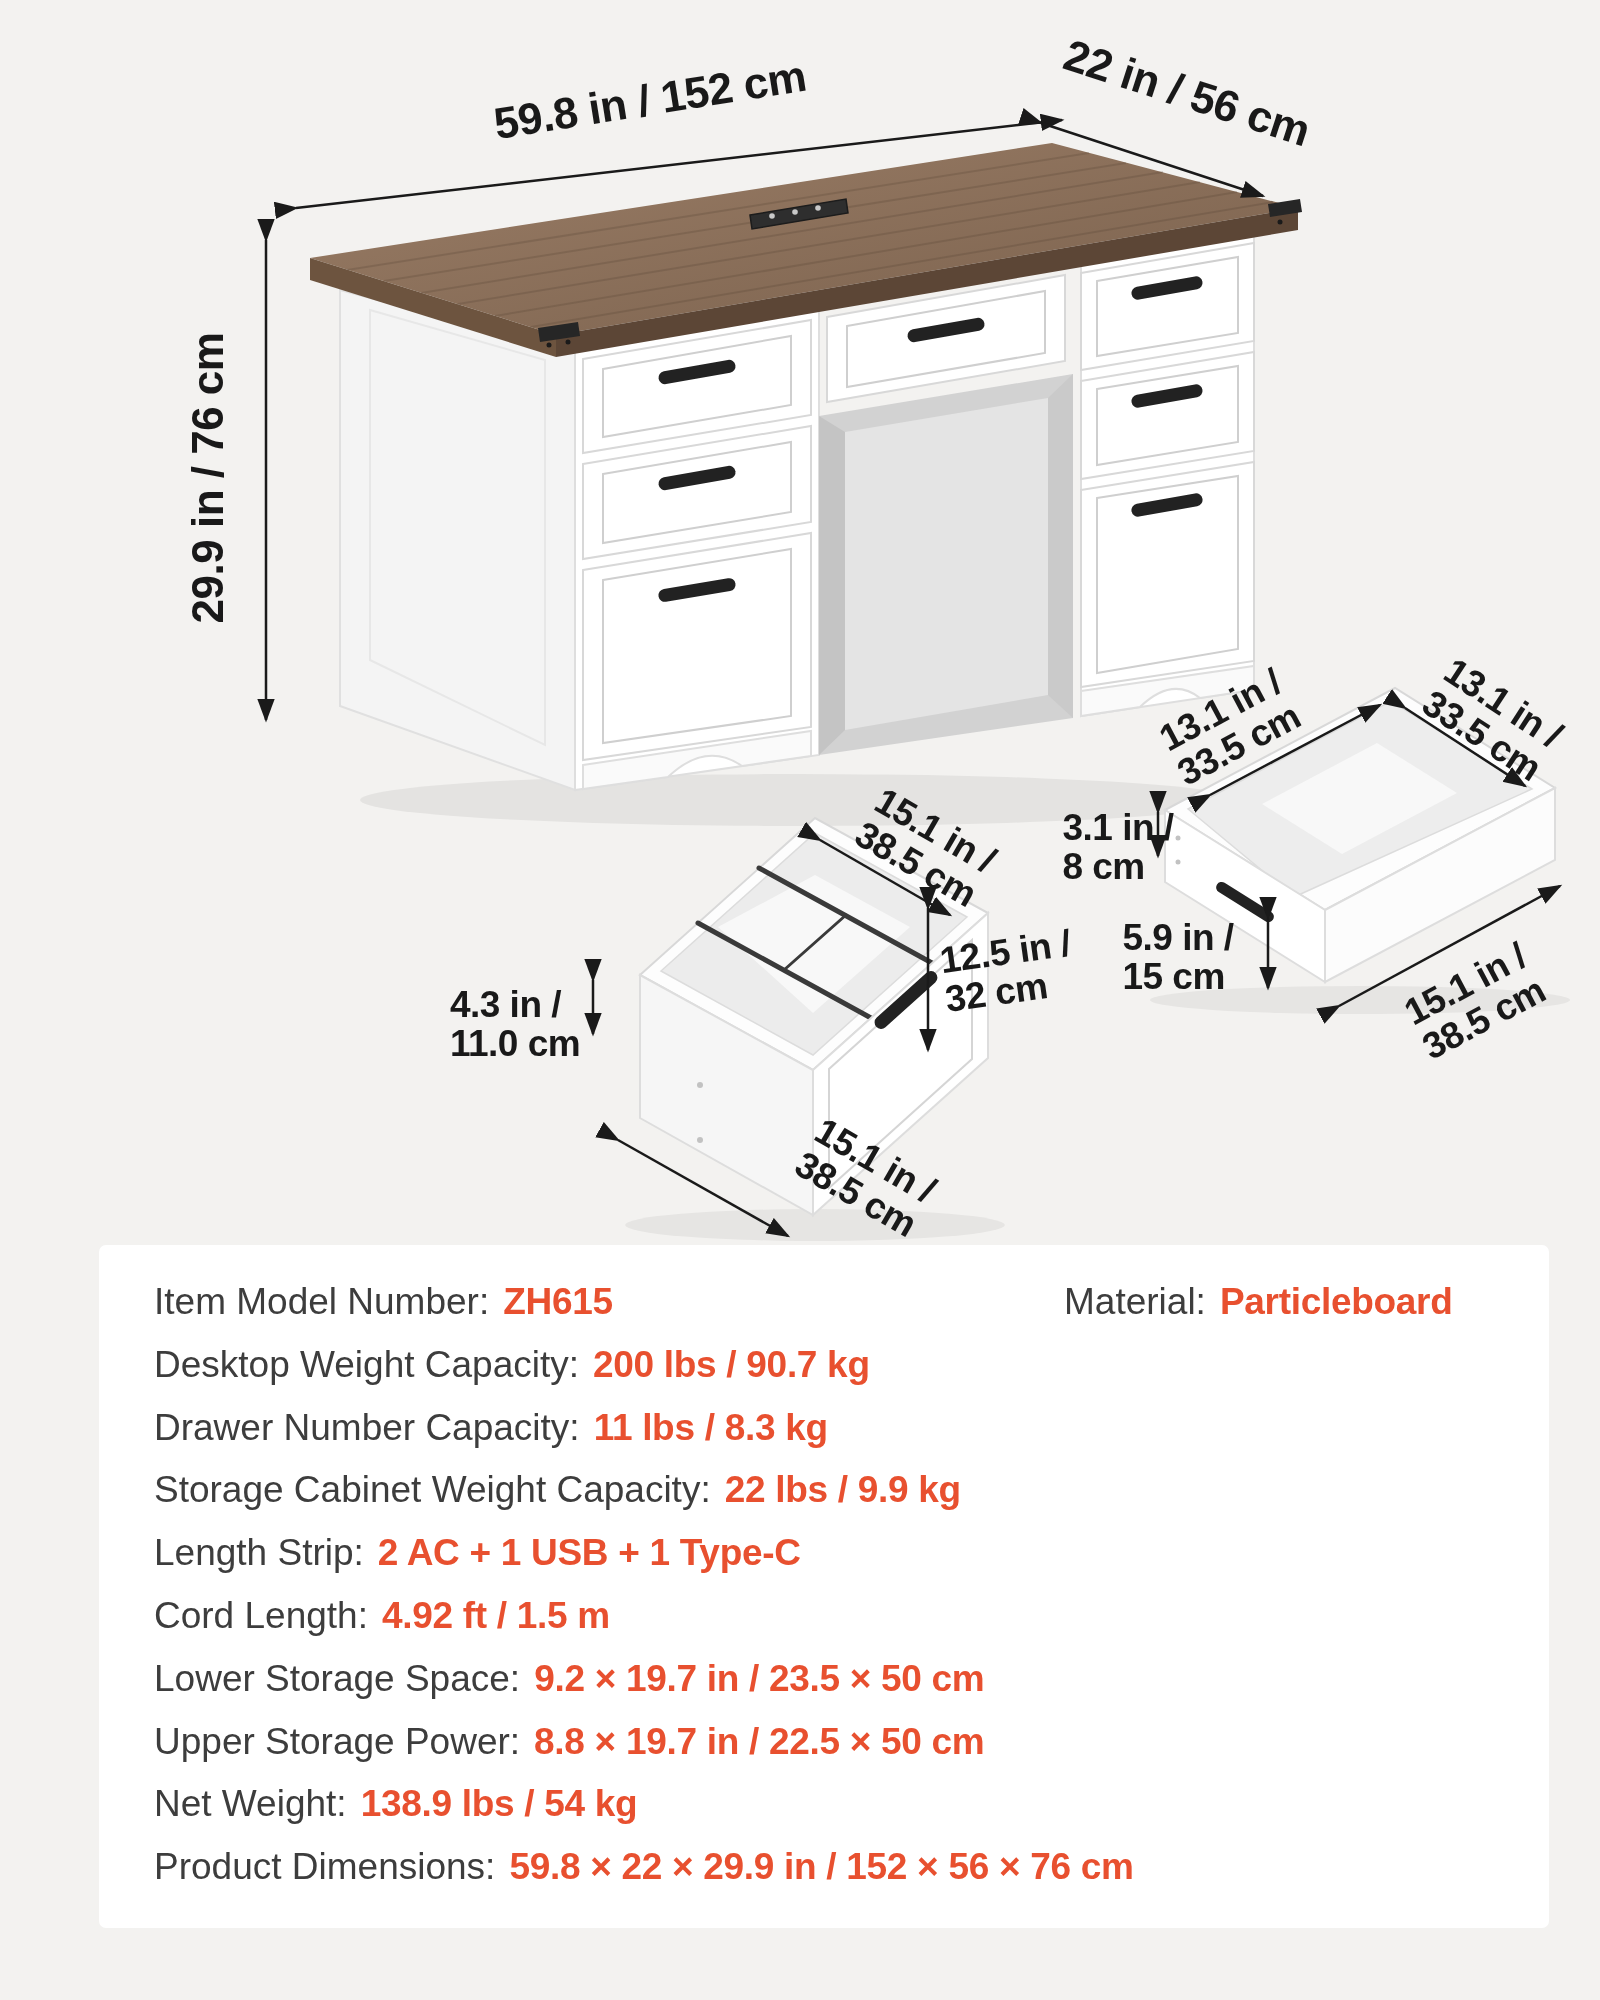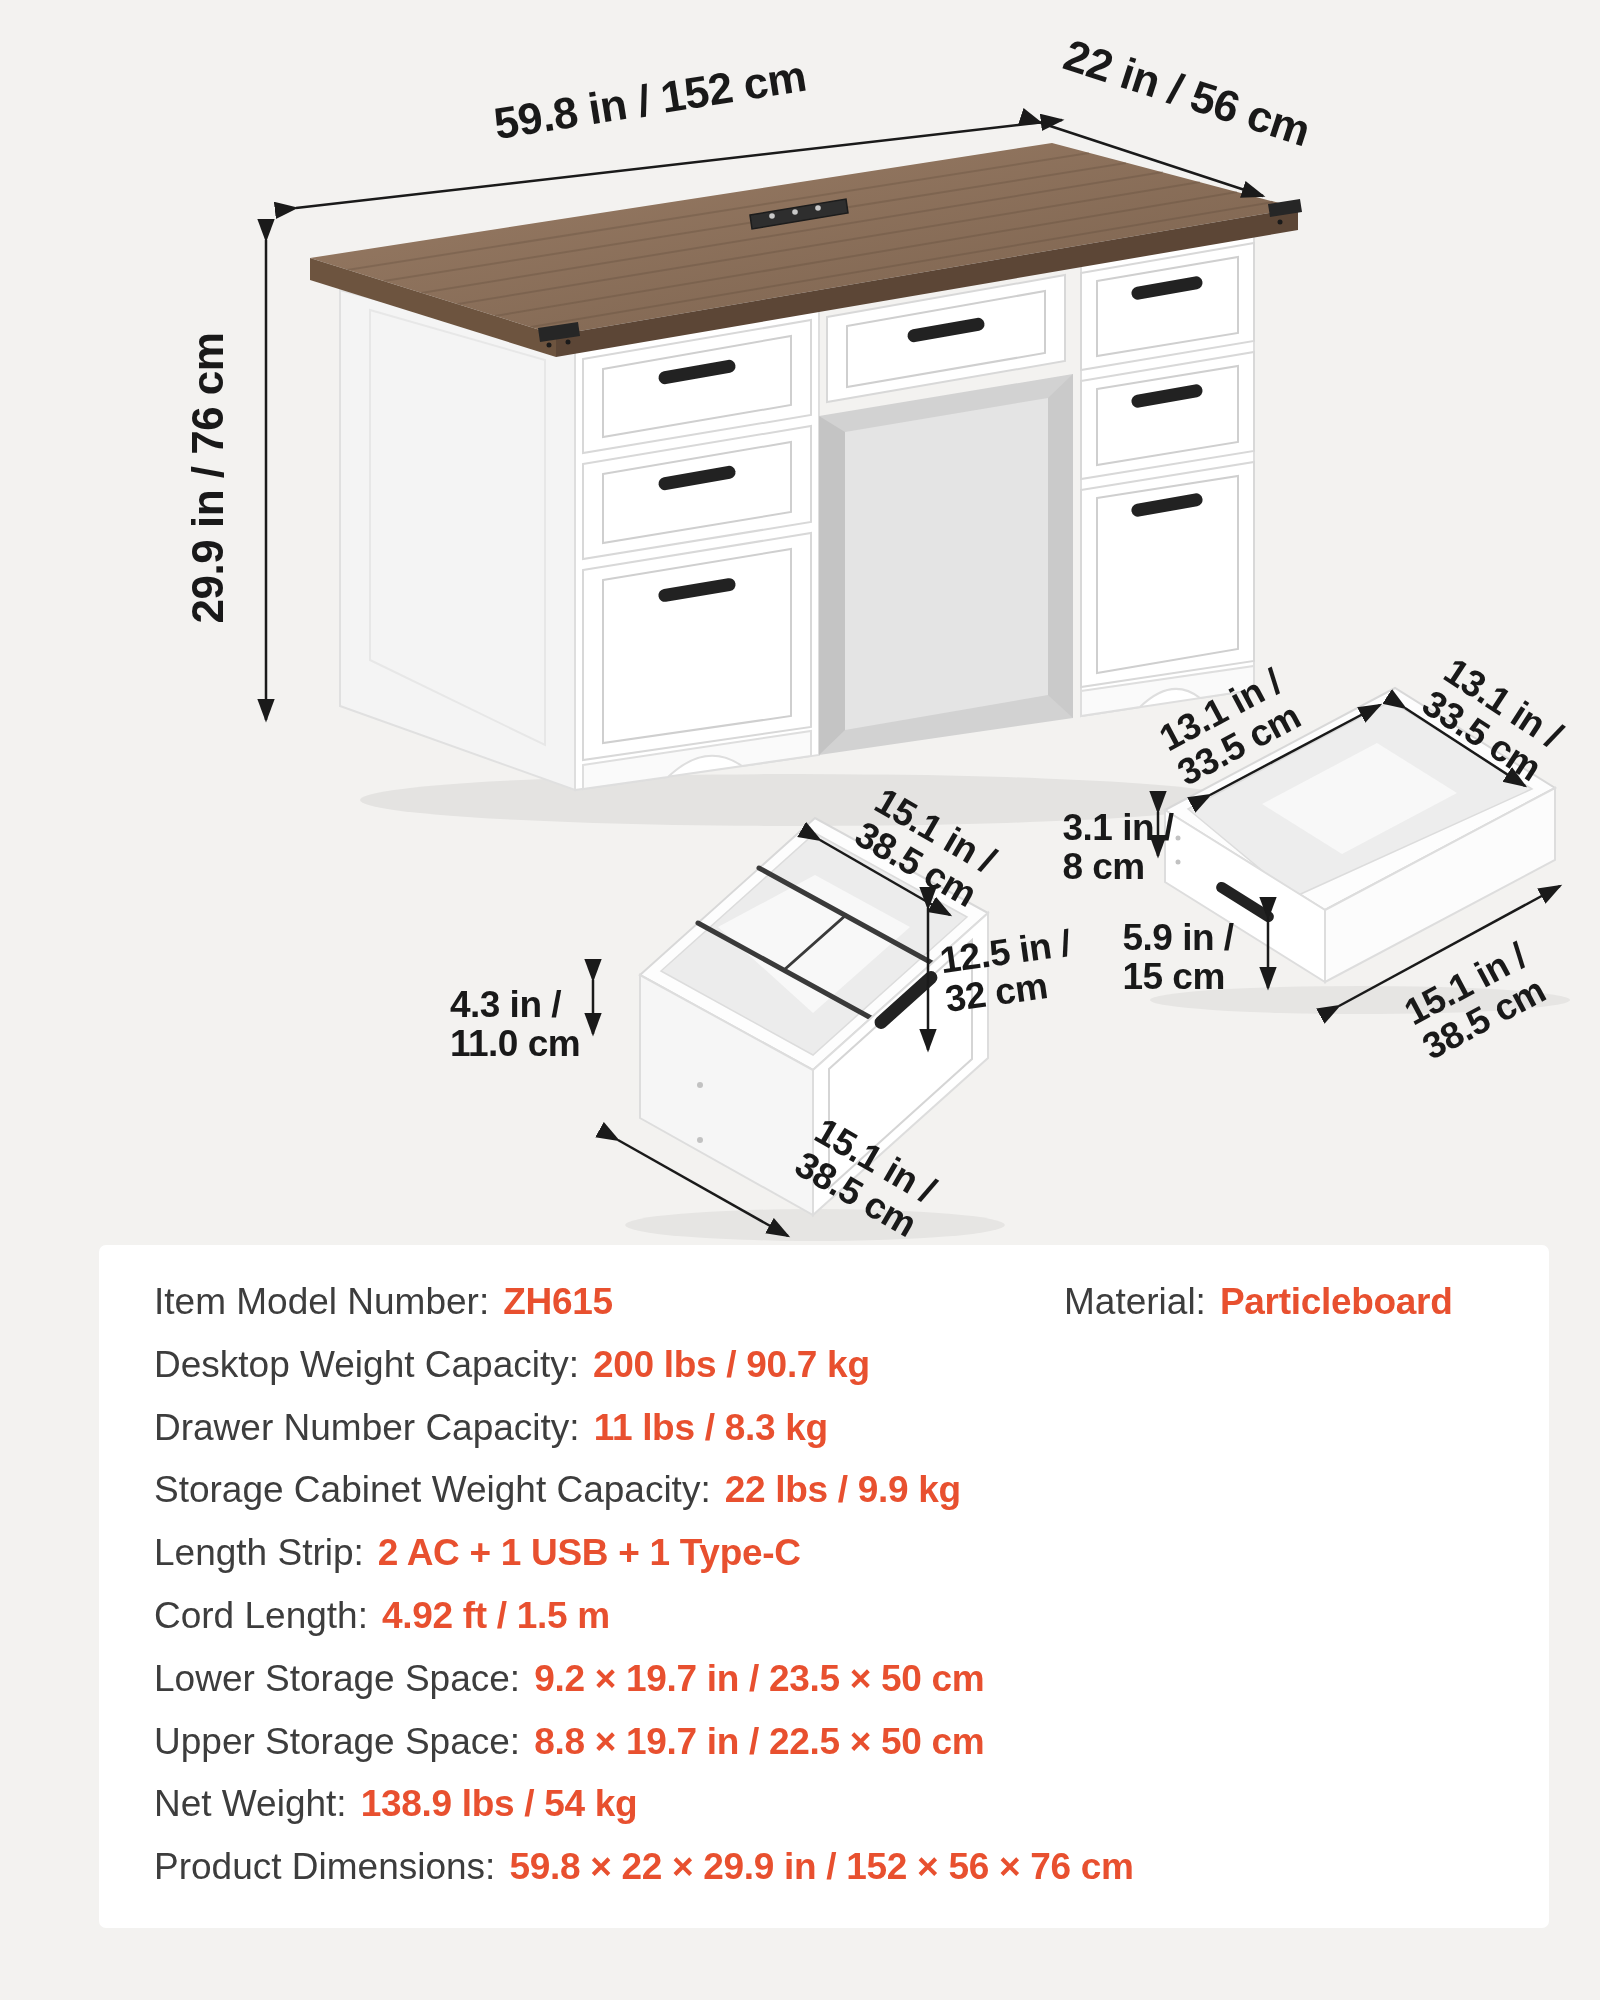--- a/index.html
+++ b/index.html
@@ -245,21 +245,21 @@
   <div class="spec-row">
     <span class="spec-label">Length Strip:</span><span class="spec-value">2 AC + 1 USB + 1 Type-C</span>
   </div>
   <div class="spec-row">
     <span class="spec-label">Cord Length:</span><span class="spec-value">4.92 ft / 1.5 m</span>
   </div>
   <div class="spec-row">
     <span class="spec-label">Lower Storage Space:</span><span class="spec-value">9.2 × 19.7 in / 23.5 × 50 cm</span>
   </div>
   <div class="spec-row">
-    <span class="spec-label">Upper Storage Space:</span><span class="spec-value">8.8 × 19.7 in / 22.5 × 50 cm</span>
+    <span class="spec-label">Upper Storage Power:</span><span class="spec-value">8.8 × 19.7 in / 22.5 × 50 cm</span>
   </div>
   <div class="spec-row">
     <span class="spec-label">Net Weight:</span><span class="spec-value">138.9 lbs / 54 kg</span>
   </div>
   <div class="spec-row">
     <span class="spec-label">Product Dimensions:</span><span class="spec-value">59.8 × 22 × 29.9 in / 152 × 56 × 76 cm</span>
   </div>
 </div>
 
 </div>

